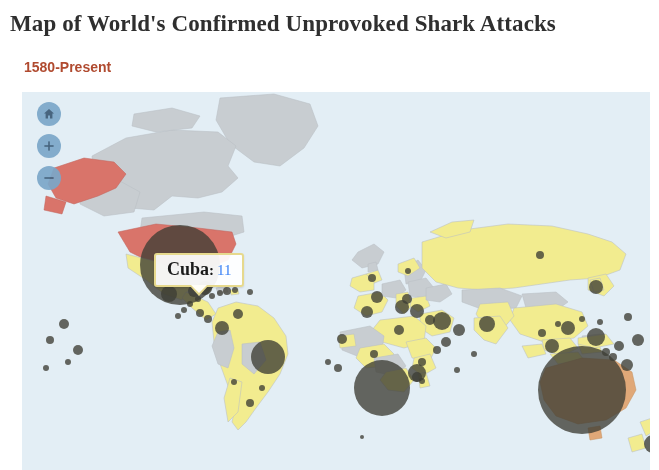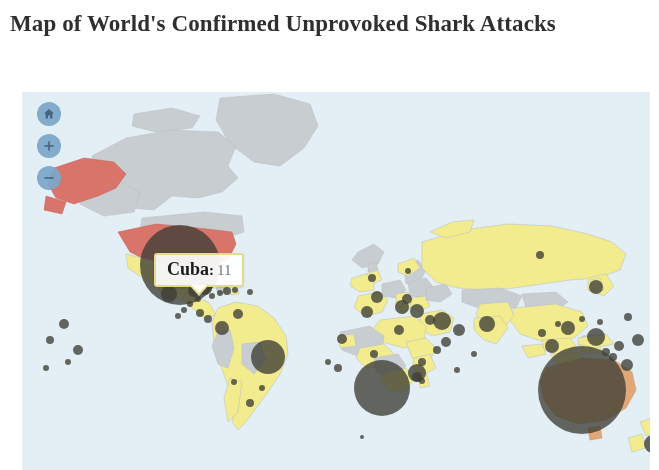--- a/index.html
+++ b/index.html
@@ -52,21 +52,21 @@
     white-space:nowrap;z-index:40;
     box-shadow:0 1px 2px rgba(0,0,0,.12);
   }
   .tt-name{
     font-family:"Liberation Serif", serif;font-weight:bold;
     font-size:18px;color:#1a1a1a;
   }
   .tt-sep{font-family:"Liberation Serif", serif;font-weight:bold;font-size:15px;color:#1a1a1a;}
   .tt-val{
     font-family:"Liberation Serif", serif;font-weight:normal;
-    font-size:15px;color:#737373;margin-left:3px;
+    font-size:15px;color:#3b82f6;margin-left:3px;
   }
   .tt-arrow,.tt-arrow-in{
     position:absolute;left:50%;width:0;height:0;
   }
   .tt-arrow{
     bottom:-11px;margin-left:-10px;
     border-left:10px solid transparent;border-right:10px solid transparent;
     border-top:11px solid #e6d98d;
   }
   .tt-arrow-in{
@@ -74,20 +74,21 @@
     border-left:8px solid transparent;border-right:8px solid transparent;
     border-top:8px solid rgba(255,255,255,.93);
   }
 </style>
 </head>
 <body>
 
 <div id="page">
 
   <div class="title">Map of World's Confirmed Unprovoked Shark Attacks</div>
+  <div class="subtitle">1580-Present</div>
 
   <div class="map-wrap">
 
     <svg class="map-svg" viewBox="0 0 628 378">
       <defs>
         <style>
           .land{stroke:#b9bfc4;stroke-width:.55;}
           .g{fill:#c8cdd1;}
           .y{fill:#f2ec8f;}
           .usa{fill:#d9746a;}

